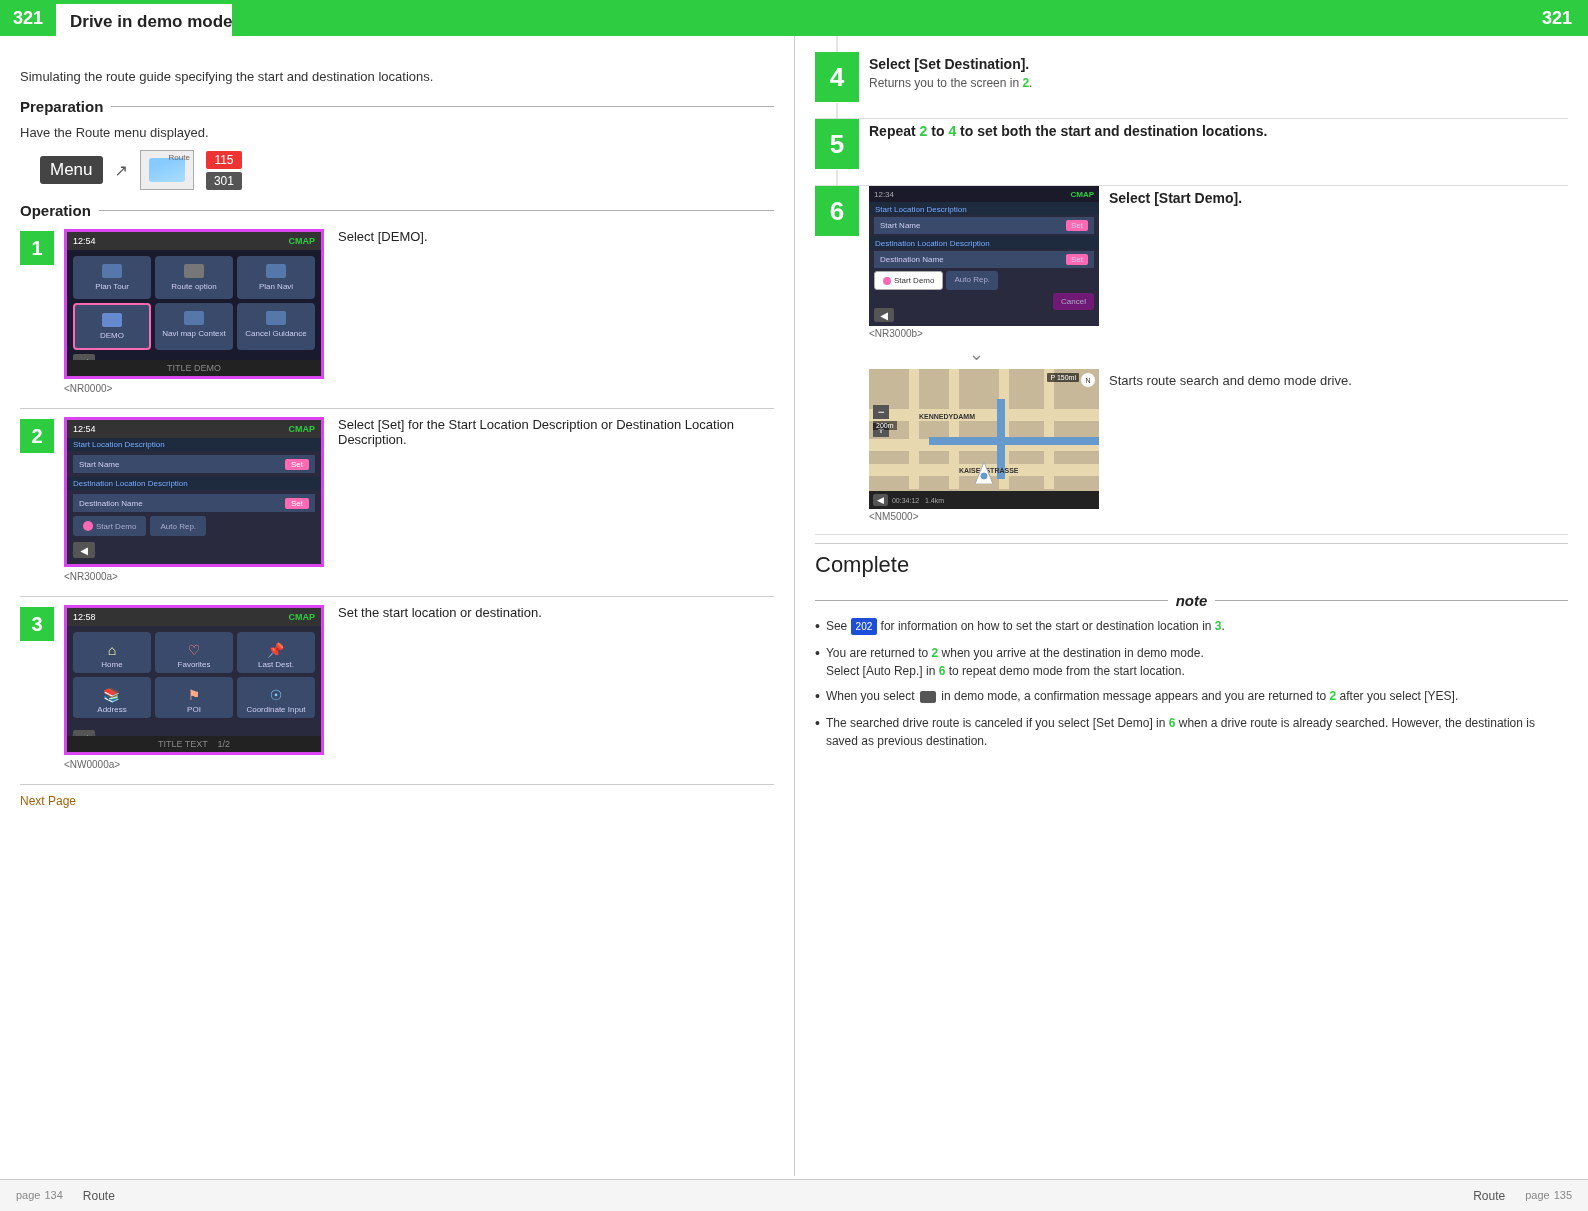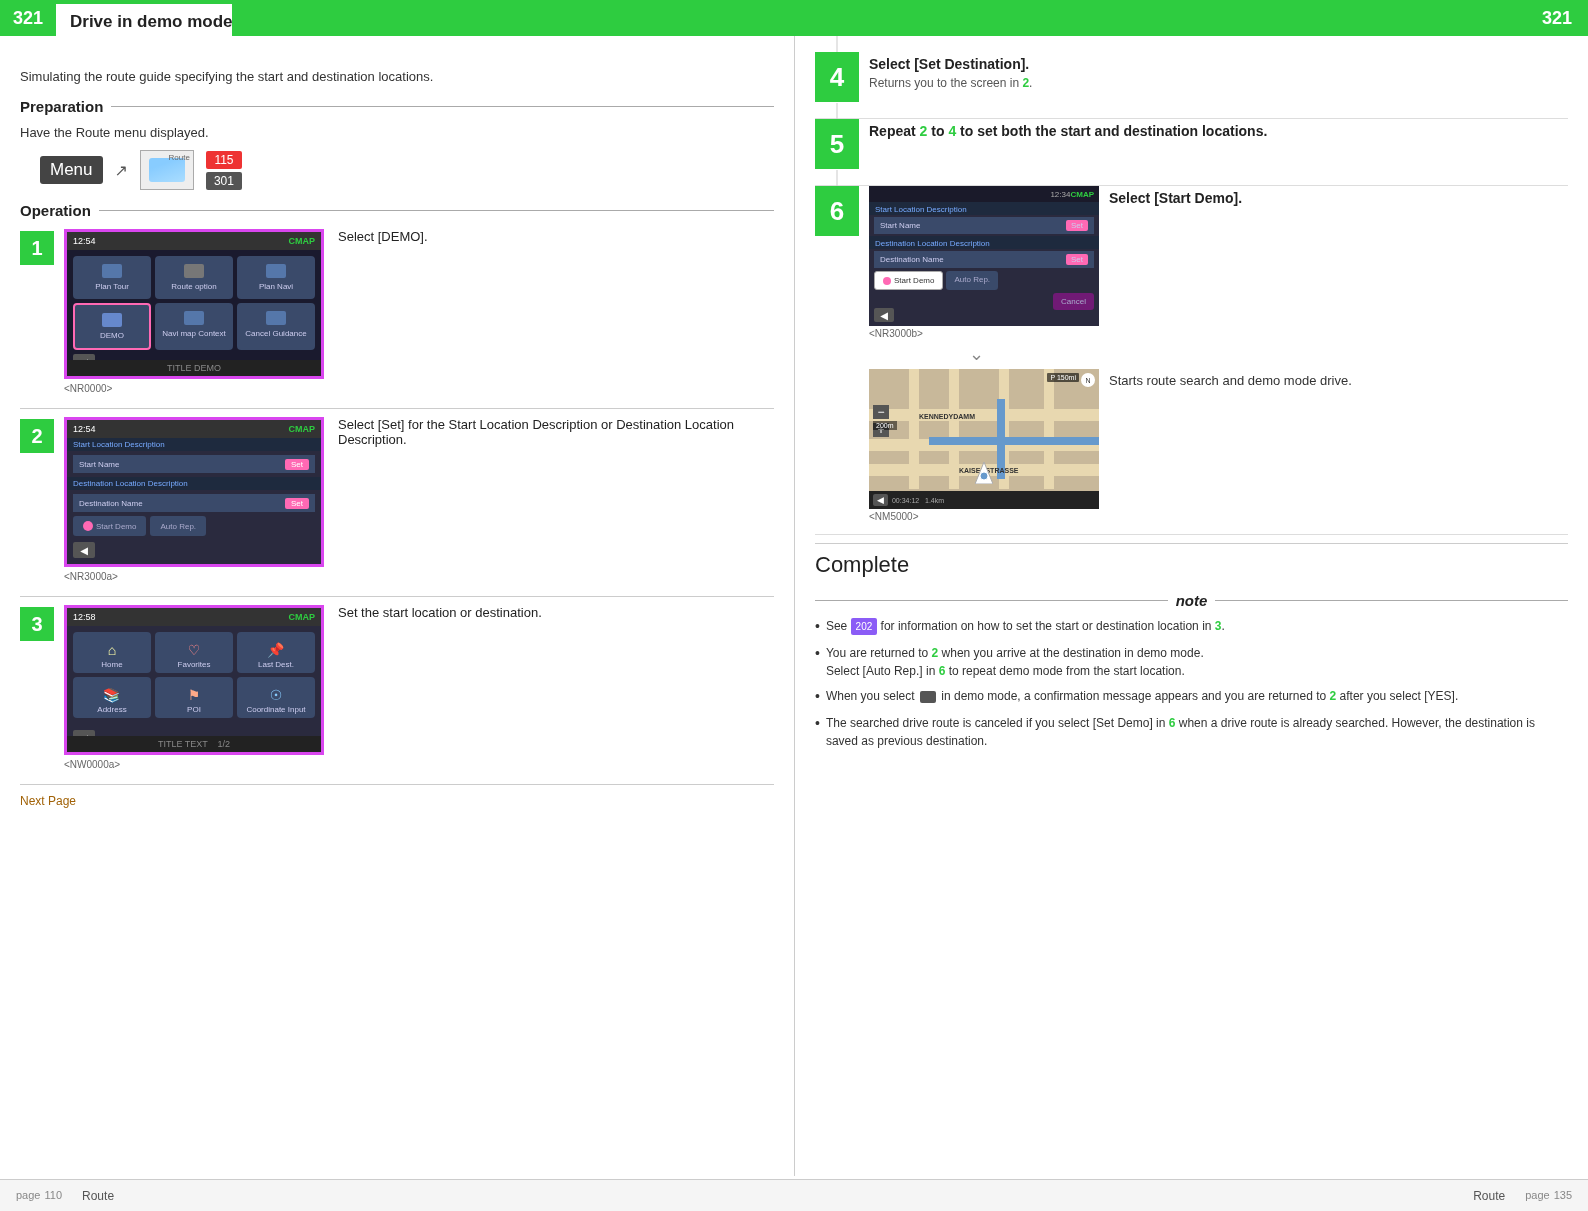--- a/index.html
+++ b/index.html
@@ -401,21 +401,21 @@
       color: #333;
       line-height: 1.5;
     }
     .note-item::before {
       content: '•';
       font-size: 14px;
       margin-top: -1px;
       flex-shrink: 0;
     }
     .note-badge {
-      background: #8b5cf6;
+      background: #1d4ed8;
       color: #fff;
       font-size: 10px;
       padding: 1px 5px;
       border-radius: 2px;
       display: inline-block;
     }
     .note-icon-inline {
       width: 16px;
       height: 12px;
       background: #555;
@@ -471,21 +471,21 @@
       height: 140px;
       background: #2a2a3e;
       position: relative;
     }
     .dsi-topbar {
       background: #1a1a2a;
       height: 16px;
       display: flex;
       align-items: center;
       padding: 0 5px;
-      justify-content: flex-end;
+      justify-content: space-between;
     }
     .dsi-topbar span {
       color: #aaa;
       font-size: 8px;
     }
     .dsi-topbar .logo {
       color: #2ecc40;
       font-weight: bold;
       font-size: 8px;
     }
@@ -1021,21 +1021,21 @@
 
     <div class="note-item">
       <span>The searched drive route is canceled if you select [Set Demo] in <span class="green-num">6</span> when a drive route is already searched. However, the destination is saved as previous destination.</span>
     </div>
   </div>
 </div>
 
 <div class="bottom-bar">
   <div class="bottom-left">
     <span class="page-num-small">page</span>
-    <span class="page-num-small">110</span>
+    <span class="page-num-small">134</span>
     <span style="margin-left:16px;">Route</span>
   </div>
   <div class="bottom-right">
     <span>Route</span>
     <span class="page-num-small" style="margin-left:16px;">page</span>
     <span class="page-num-small">135</span>
   </div>
 </div>
 
 </body></html>

